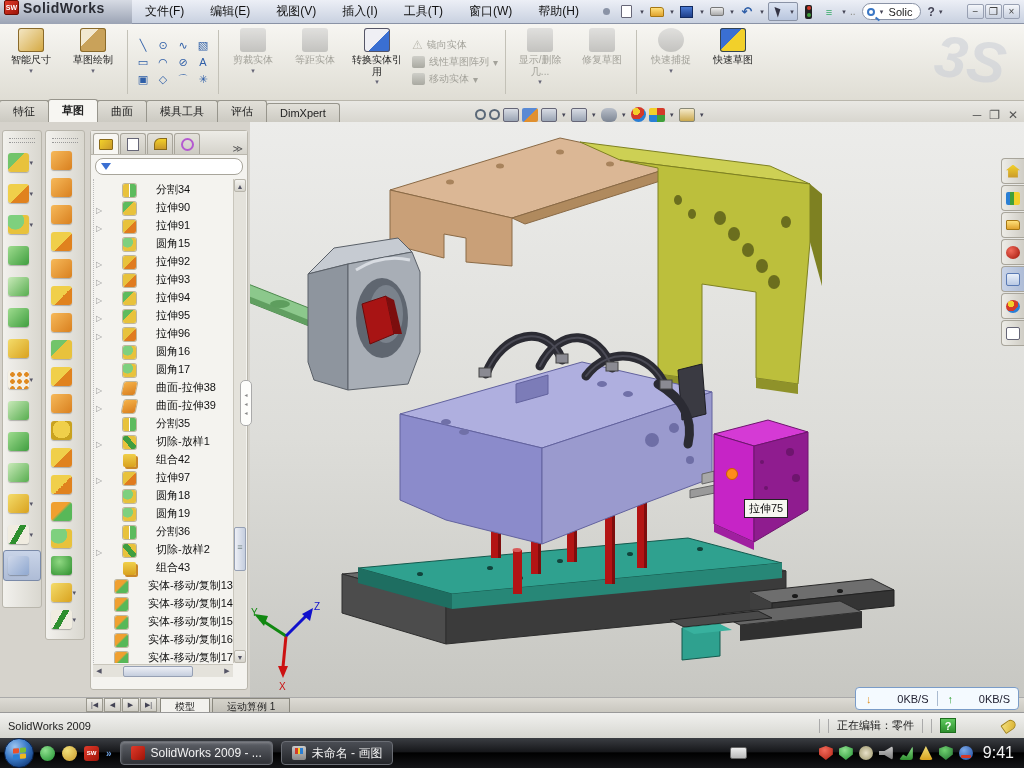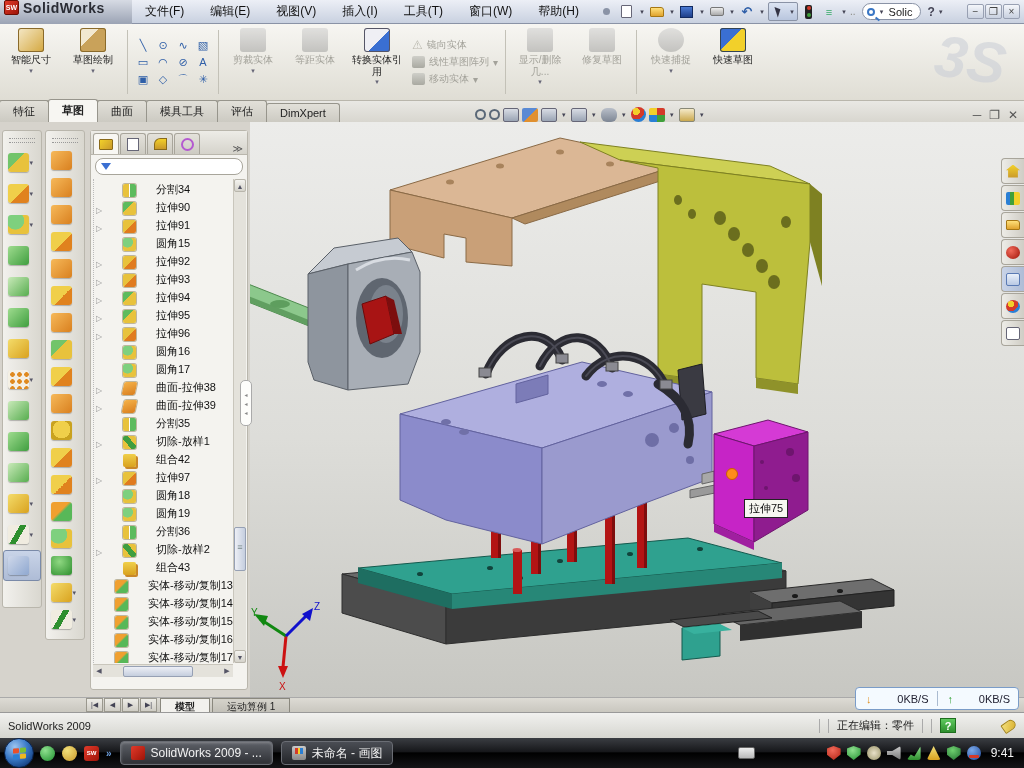--- a/index.html
+++ b/index.html
@@ -146,21 +146,21 @@
   
   #netbox { left:855px; top:687px; width:164px; height:23px; background:#F4FAFF; border:1px solid #7A9CC8; border-radius:4px; display:flex; align-items:center; font-size:11px; color:#223; z-index:5; }
   #netbox .cell { flex:1; display:flex; align-items:center; justify-content:space-between; padding:0 8px 0 10px; }
   #netbox .div { width:1px; height:15px; background:#AABBD0; }
   .dn { color:#E09020; font-weight:bold; } .up { color:#2FA02F; font-weight:bold; }
 
   
   #modeltabs { left:0; top:697px; width:1024px; height:15px; background:linear-gradient(#DDDBD4,#C9C7BF); border-top:1px solid #AAA; display:flex; align-items:stretch; padding-left:86px; font-size:10px; }
   .vcr { width:17px; border:1px solid #9A988E; background:linear-gradient(#EDECE7,#CFCDC5); color:#445; font-size:7px; display:flex; align-items:center; justify-content:center; margin-right:1px; }
   .mtab { padding:1px 14px; border:1px solid #8A887E; border-bottom:none; background:linear-gradient(#D5D3CB,#C2C0B8); margin-left:2px; color:#222; }
-  .mtab.active { background:#F2F1ED; font-weight:bold; }
+  .mtab.active { background:#F2F1ED; font-weight:normal; }
 
   
   #statusbar { left:0; top:712px; width:1024px; height:26px; background:linear-gradient(#F1F1EF,#D6D6D0); border-top:1px solid #999; display:flex; align-items:center; padding:0 8px; font-size:11px; color:#222; }
   #status-right { margin-left:auto; display:flex; align-items:center; gap:8px; }
   .ssep { width:1px; height:14px; background:#AAA; }
   .qmark { width:16px; height:15px; background:linear-gradient(#5FC95F,#2E8F2E); border:1px solid #1E6E1E; color:#fff; font-weight:bold; font-size:11px; display:flex; align-items:center; justify-content:center; }
   .tagico { width:14px; height:10px; background:linear-gradient(135deg,#F4E07A,#D9B02E); border:1px solid #A68514; border-radius:1px 5px 5px 1px; transform:rotate(-35deg); }
 
   
   #taskbar { left:0; top:738px; width:1024px; height:30px; background:linear-gradient(#3A3D42 0%,#17181B 45%,#000 50%,#141518 100%); display:flex; align-items:center; color:#eee; }
@@ -183,21 +183,21 @@
   .ti { width:14px; height:14px; border-radius:3px; }
   .t-red { background:radial-gradient(circle at 40% 30%,#F26A5A,#B01F10); clip-path:polygon(50% 0,100% 18%,100% 60%,50% 100%,0 60%,0 18%); }
   .t-grn { background:radial-gradient(circle at 40% 30%,#8FE08F,#1E8F2E); clip-path:polygon(50% 0,100% 18%,100% 60%,50% 100%,0 60%,0 18%); }
   .t-bdg { background:radial-gradient(circle,#E8E0C9,#9A9468); border-radius:50%; }
   .t-vol { background:linear-gradient(#CCC,#777); clip-path:polygon(0 35%,40% 35%,100% 0,100% 100%,40% 65%,0 65%); }
   .t-net { background:linear-gradient(#8FE08F,#2E8F2E); clip-path:polygon(0 100%,30% 60%,55% 75%,100% 0,100% 100%); }
   .t-warn { background:linear-gradient(#F2E07A,#D9A21F); clip-path:polygon(50% 0,100% 100%,0 100%); }
   .t-def { background:radial-gradient(circle at 40% 30%,#6FD06F,#1E6E2E); clip-path:polygon(50% 0,100% 18%,100% 60%,50% 100%,0 60%,0 18%); }
   .t-syn { background:radial-gradient(circle at 35% 30%,#7AA8E8,#1E4A9E); border-radius:50%; position:relative; }
   .t-syn::after { content:""; position:absolute; left:2px; top:9px; width:10px; height:3px; background:#D43A2A; border-radius:1px; }
-  #clock { font-size:12px; color:#F4F4F4; margin-left:4px; }
+  #clock { font-size:16px; color:#F4F4F4; margin-left:4px; }
   svg text { font-family:"Liberation Sans","DejaVu Sans",sans-serif; }
 </style>
 </head>
 <body>
 
 <div id="titlebar" class="abs">
   <div id="logo">
     <span id="swcube">SW</span>
     <span id="logotext">SolidWorks</span>
   </div>

